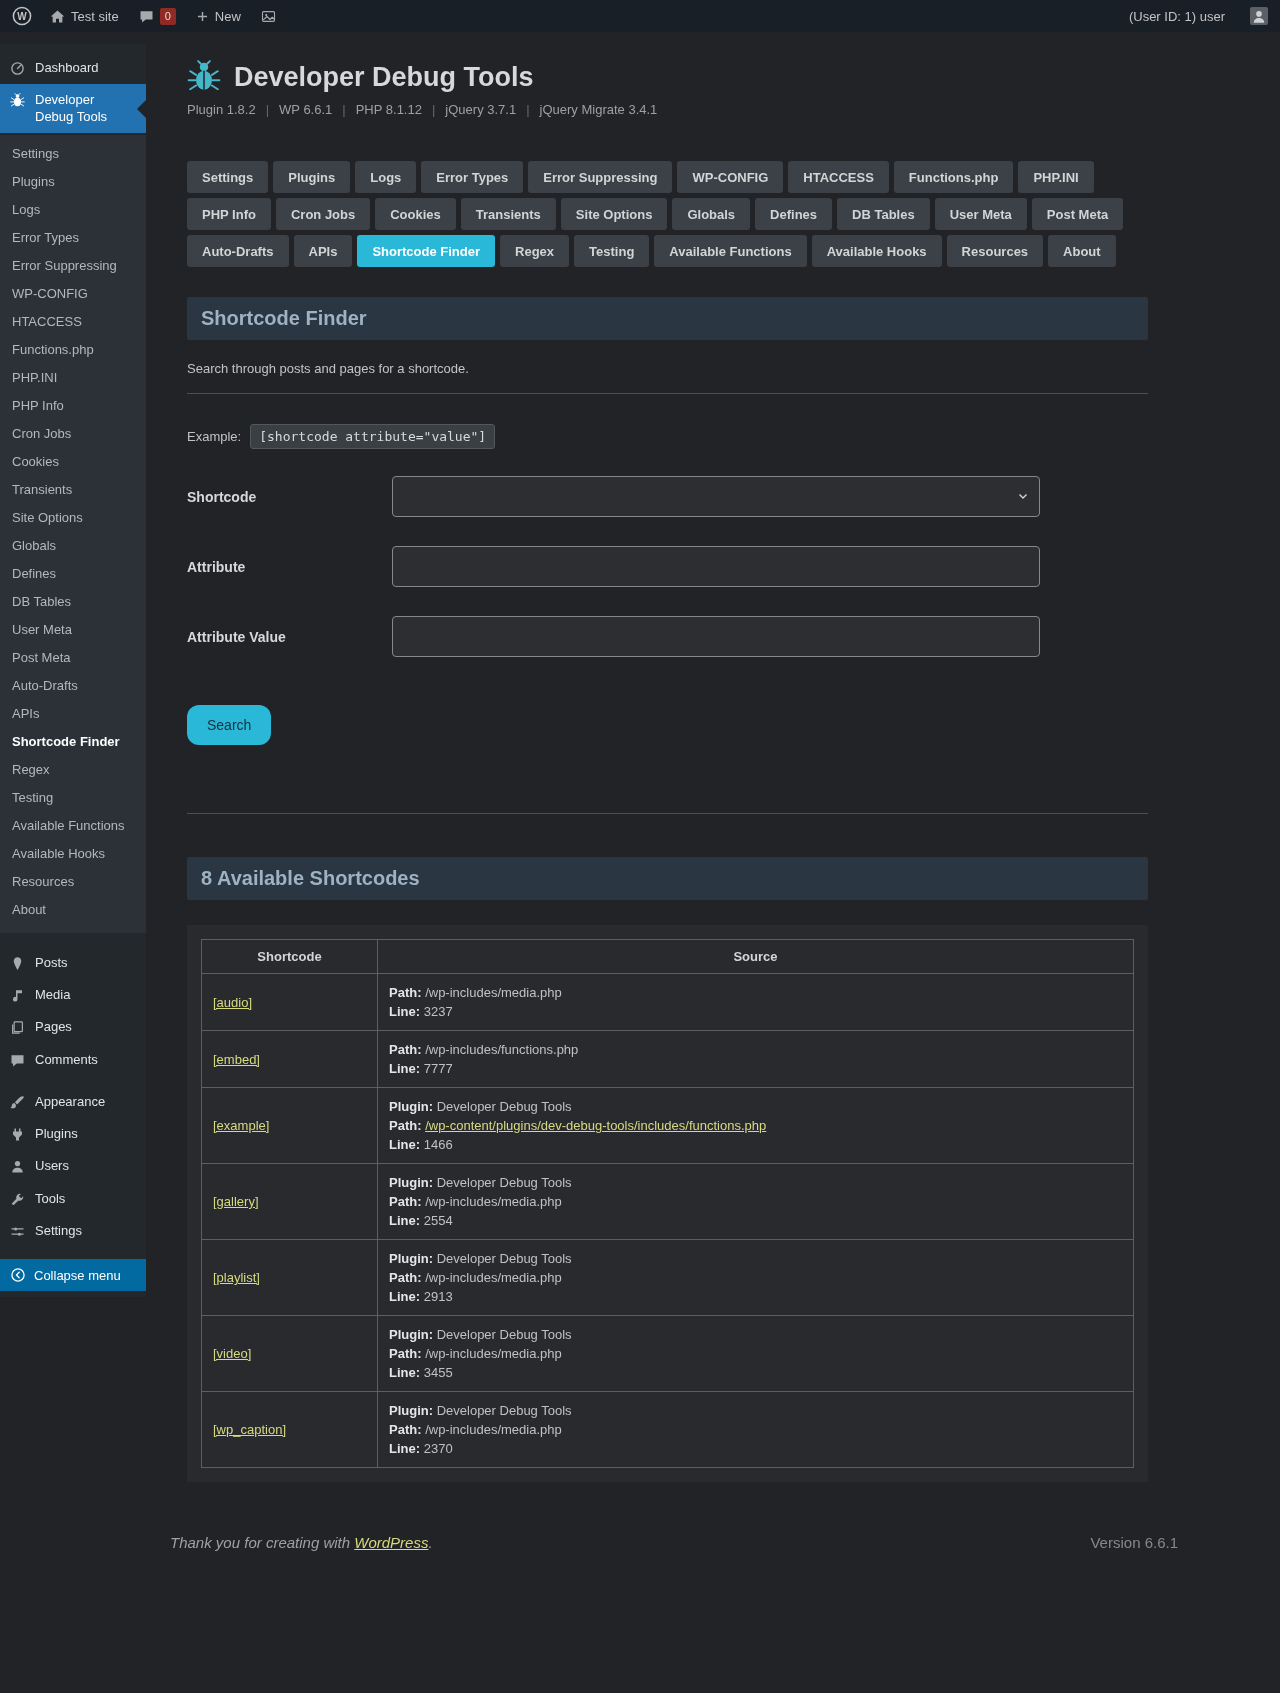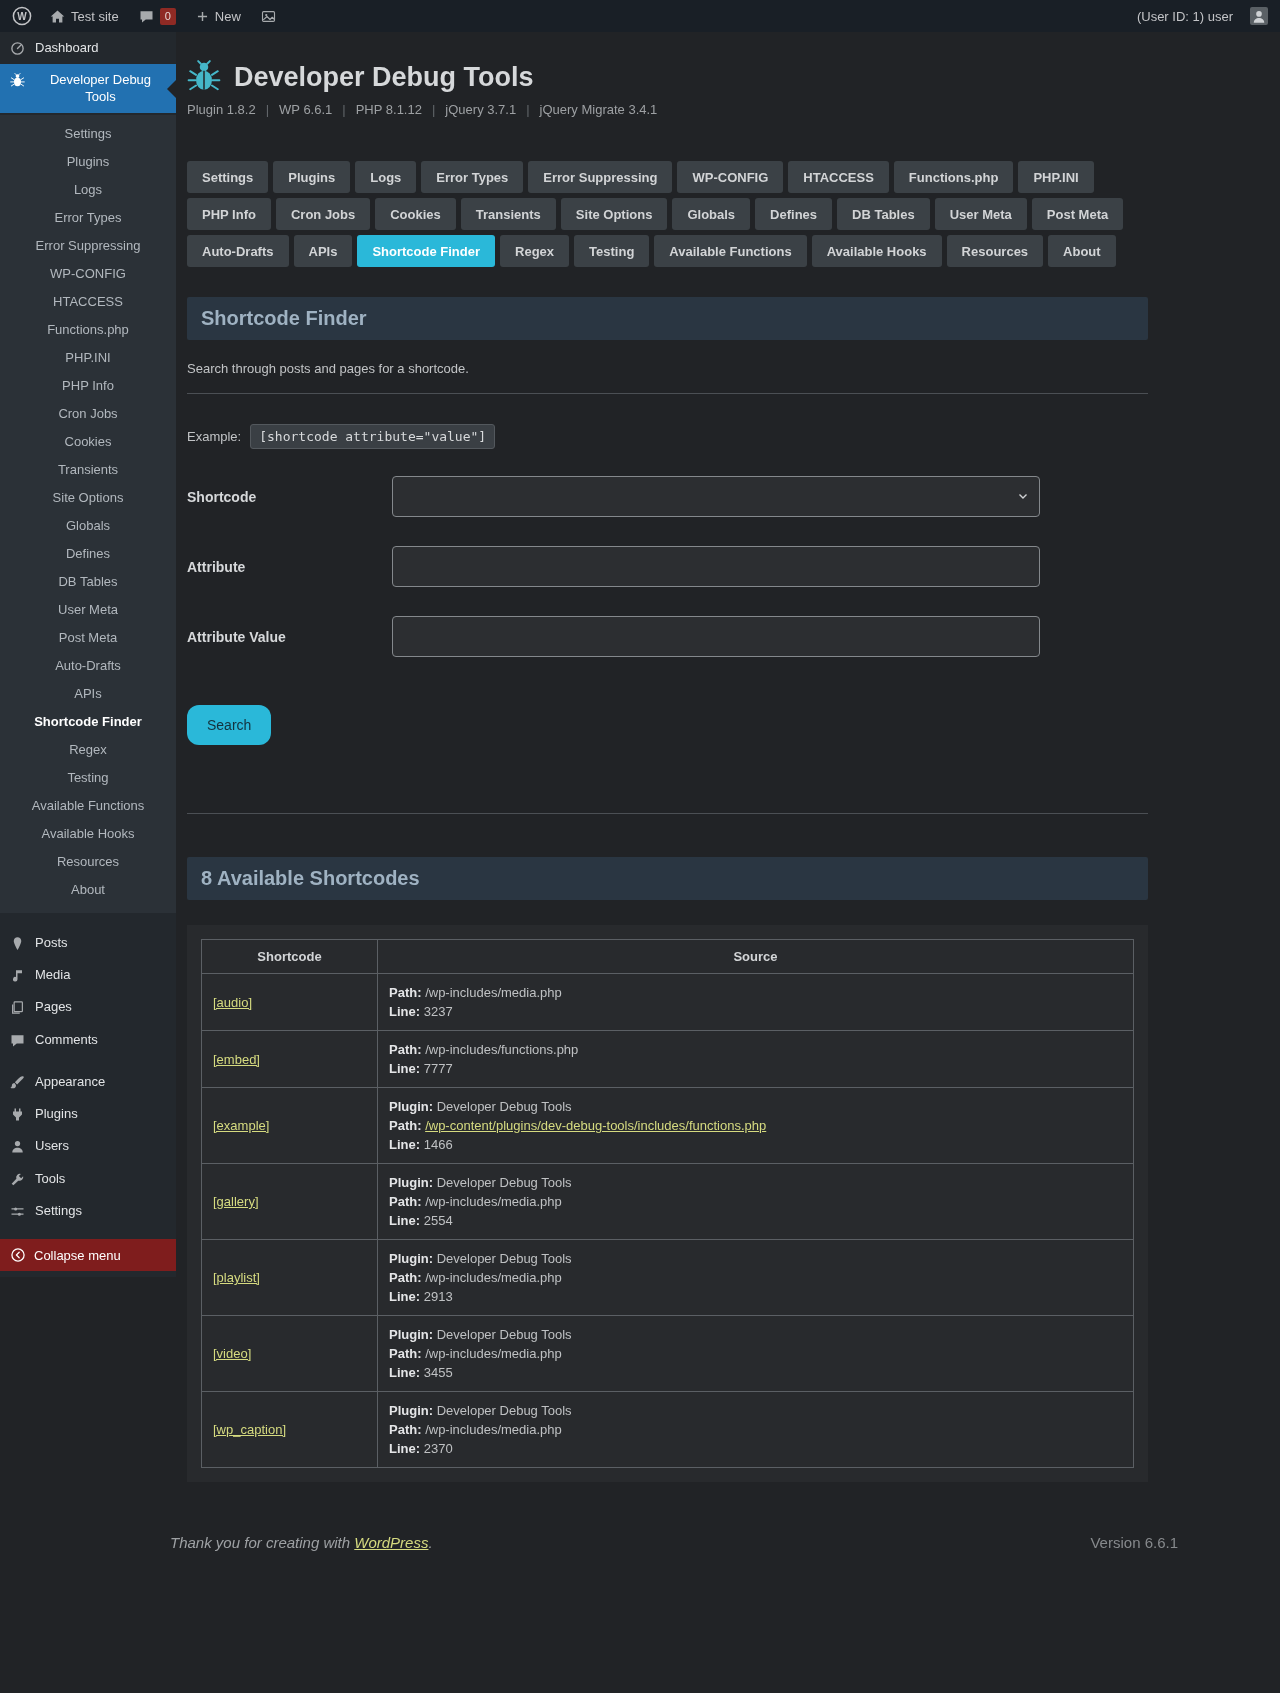--- a/index.html
+++ b/index.html
@@ -19,50 +19,50 @@
     display:flex; align-items:center; justify-content:space-between; z-index:40;
   }
   .ab-left, .ab-right { display:flex; align-items:center; height:100%; }
   .ab-item { display:flex; align-items:center; gap:6px; padding:0 10px; height:100%; cursor:pointer; }
   .ab-item .ab-icon { color:#a7aaad; }
   .badge-red {
     background:#8f2a24; color:#e8d7d5; font-size:11px; line-height:1;
     padding:3px 5px; border-radius:2px; min-width:8px; text-align:center;
   }
   .wp-logo-wrap { padding:0 8px 0 12px; }
-  .ab-user { display:flex; align-items:center; gap:17px; padding:0 12px; }
+  .ab-user { display:flex; align-items:center; gap:25px; padding:0 12px; }
   .avatar {
     width:18px; height:18px; background:#5a6065; border-radius:2px;
     display:flex; align-items:center; justify-content:center; overflow:hidden;
   }
 
   
   .sidebar {
-    position:absolute; top:24px; left:0; width:176px; font-size:13px; z-index:30;text-align:center;
+    position:absolute; top:44px; left:0; width:146px; font-size:13px; z-index:30;
   }
   .menu-block { background:#23282d; padding:8px 0 2px; }
   .menu-item {
     display:flex; align-items:flex-start; gap:9px; padding:8px 10px;
     color:#e2e4e6; cursor:pointer; line-height:1.25;
   }
   .menu-item .mi-icon { color:#a7aaad; flex:0 0 16px; margin-top:1px; }
   .menu-item.active-plugin { background:#2271b1; color:#fff; position:relative; }
   .menu-item.active-plugin .mi-icon { color:#fff; }
   .arrow-notch {
     position:absolute; right:0; top:50%; margin-top:-9px; width:0; height:0;
     border-top:9px solid transparent; border-bottom:9px solid transparent;
     border-right:9px solid #212326;
   }
   .submenu { background:#2b3137; padding:5px 0 9px; }
   .submenu-item { padding:6px 12px 7px; color:#b2b8be; cursor:pointer; }
   .submenu-item.current { color:#ffffff; font-weight:bold; }
   .core-block { background:#23282d; padding:14px 0 6px; }
   .menu-gap { height:10px; }
   .collapse-btn {
-    margin-top:12px; background:#7f1d1d; color:#fff;
+    margin-top:12px; background:#0369a1; color:#fff;
     display:flex; align-items:center; gap:8px; padding:8px 10px; cursor:pointer;
   }
 
   
   .main { margin-left:150px; padding-top:32px; }
   .content { padding:28px 132px 0 37px; }
 
   .page-head { display:flex; align-items:center; gap:13px; }
   .bug-big { color:#45b7c9; }
   .page-title { font-size:27px; font-weight:bold; color:#d6d8da; margin:0; }

